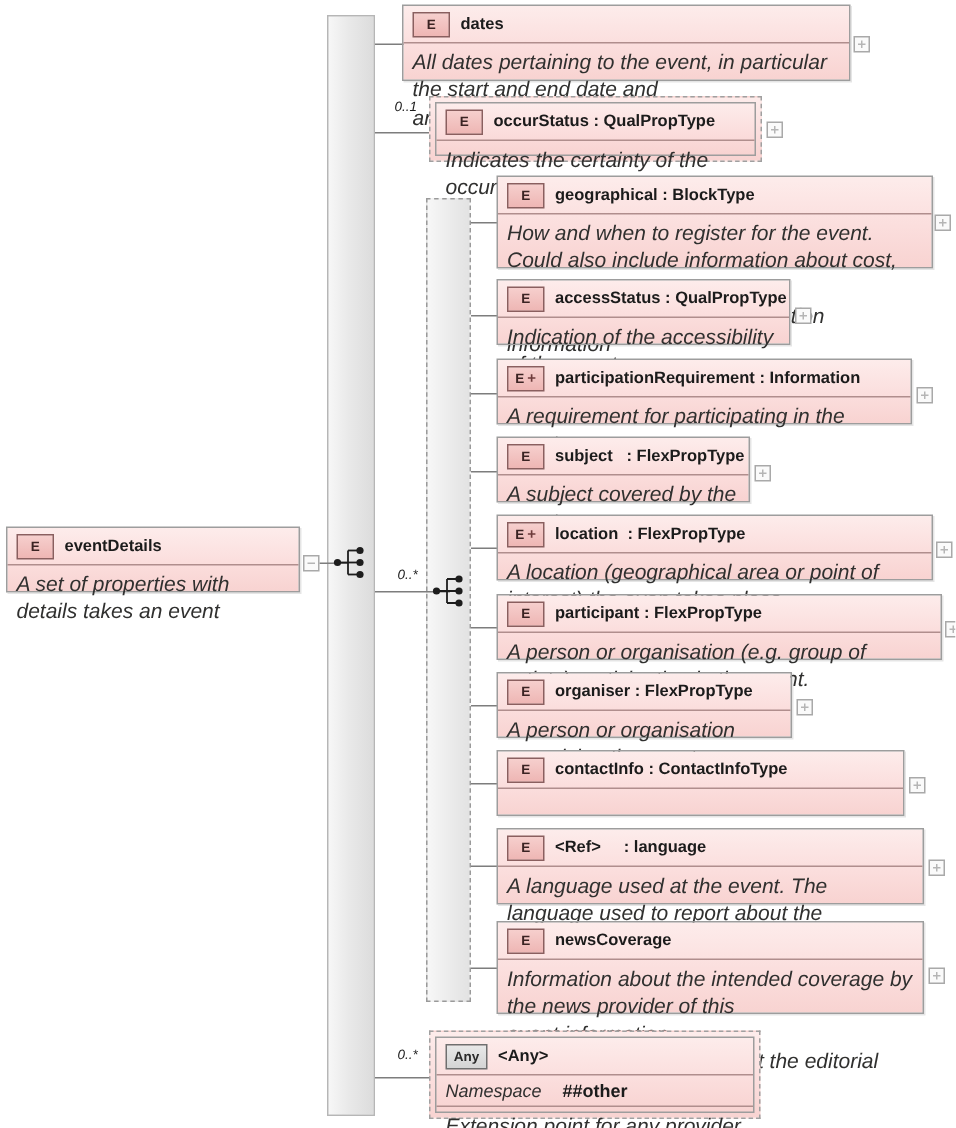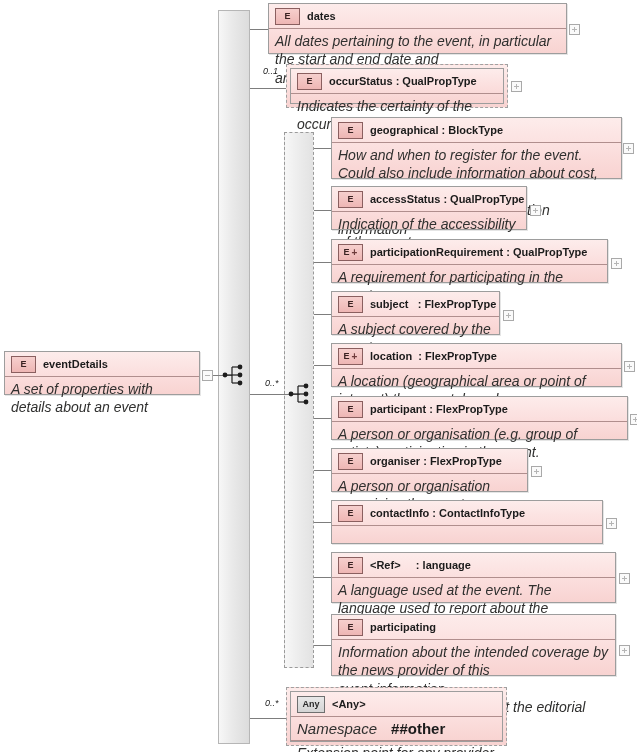--- a/index.html
+++ b/index.html
@@ -115,21 +115,21 @@
     font-style: italic;
     color: #30302f;
     line-height: 1.32;
     white-space: pre-line;
   }
   .ns-row {
     display: flex;
     align-items: baseline;
     padding: 3px 6px 3px 6px;
     border-bottom: 1px solid #b08e8d;
-    font-size: 15px;
+    font-size: 12px;
   }
   .ns-key {
     font-style: italic;
     color: #30302f;
     margin-right: 14px;
   }
   .ns-val {
     font-weight: bold;
     color: #1b1b1b;
   }
@@ -204,21 +204,21 @@
   <div class="ln-h" style="left:314px; top:522px; width:18px;"></div>
   <div class="ln-h" style="left:314px; top:577px; width:18px;"></div>
   <div class="ln-h" style="left:314px; top:645px; width:18px;"></div>
 
   <div class="node" style="left:4px; top:351px; width:196px; height:44px;">
     <div class="inner">
       <div class="node-head">
         <span class="badge">E</span>
         <span class="node-title">eventDetails</span>
       </div>
-      <div class="node-desc">A set of properties with details about an event</div>
+      <div class="node-desc">A set of properties with details takes an event</div>
     </div>
   </div>
 
   <div class="toggle" style="left:202px; top:370px;"></div>
 
   <div class="compositor" style="left:222px; top:362px;">
     <svg width="26" height="26" viewBox="0 0 26 26">
       <circle cx="3" cy="13" r="2.4" fill="#1d1d1d"></circle>
       <line x1="5" y1="13" x2="10" y2="13" stroke="#1d1d1d" stroke-width="1.2"></line>
       <line x1="10" y1="5" x2="10" y2="21" stroke="#1d1d1d" stroke-width="1.2"></line>
@@ -295,21 +295,21 @@
   </div>
   <div class="toggle plus" style="left:530px; top:205px;"></div>
 
   <div class="node" style="left:331px; top:239px; width:277px; height:44px;">
     <div class="inner">
       <div class="node-head">
         <span class="badge">
           <span>E</span>
             <span class="plus">+</span>
         </span>
-        <span class="node-title">participationRequirement : QualPropType</span>
+        <span class="node-title">participationRequirement : Information</span>
       </div>
       <div class="node-desc">A requirement for participating in the event</div>
     </div>
   </div>
   <div class="toggle plus" style="left:611px; top:258px;"></div>
 
   <div class="node" style="left:331px; top:291px; width:169px; height:44px;">
     <div class="inner">
       <div class="node-head">
         <span class="badge">E</span>
@@ -375,21 +375,21 @@
       <div class="node-desc">A language used at the event. The language used to report about the
 event may be different.</div>
     </div>
   </div>
   <div class="toggle plus" style="left:619px; top:573px;"></div>
 
   <div class="node" style="left:331px; top:614px; width:285px; height:62px;">
     <div class="inner">
       <div class="node-head">
         <span class="badge">E</span>
-        <span class="node-title">participating</span>
+        <span class="node-title">newsCoverage</span>
       </div>
       <div class="node-desc">Information about the intended coverage by the news provider of this
 event information.
 This information is aimed at the editorial staff of the receiver</div>
     </div>
   </div>
   <div class="toggle plus" style="left:619px; top:645px;"></div>
 
   <div class="node opt" style="left:286px; top:687px; width:221px; height:59px;">
     <div class="inner">

